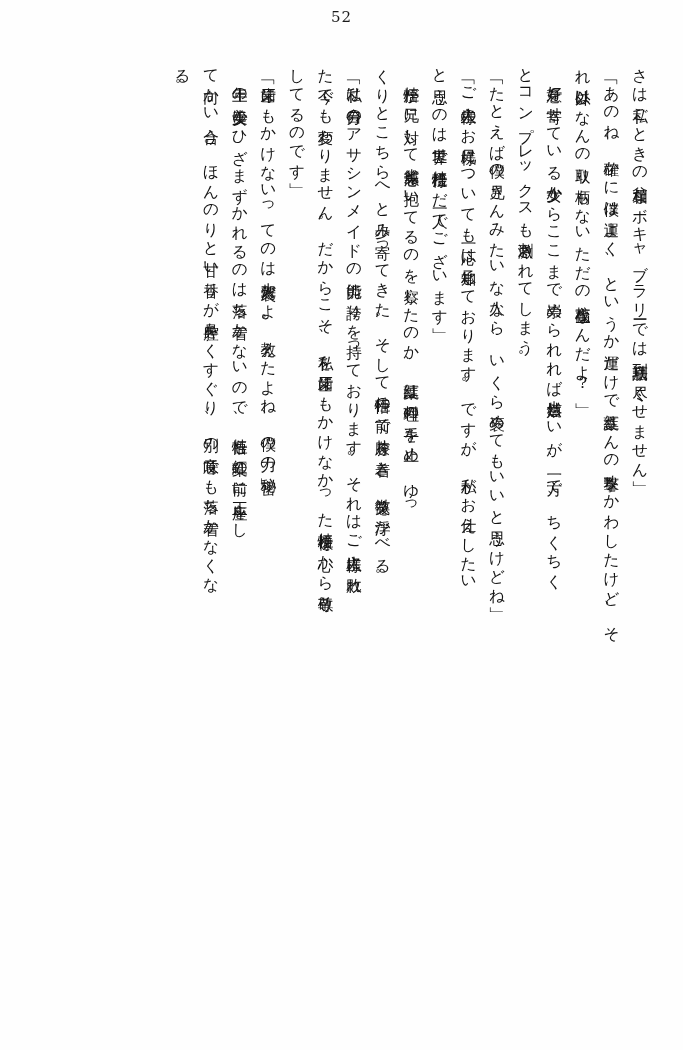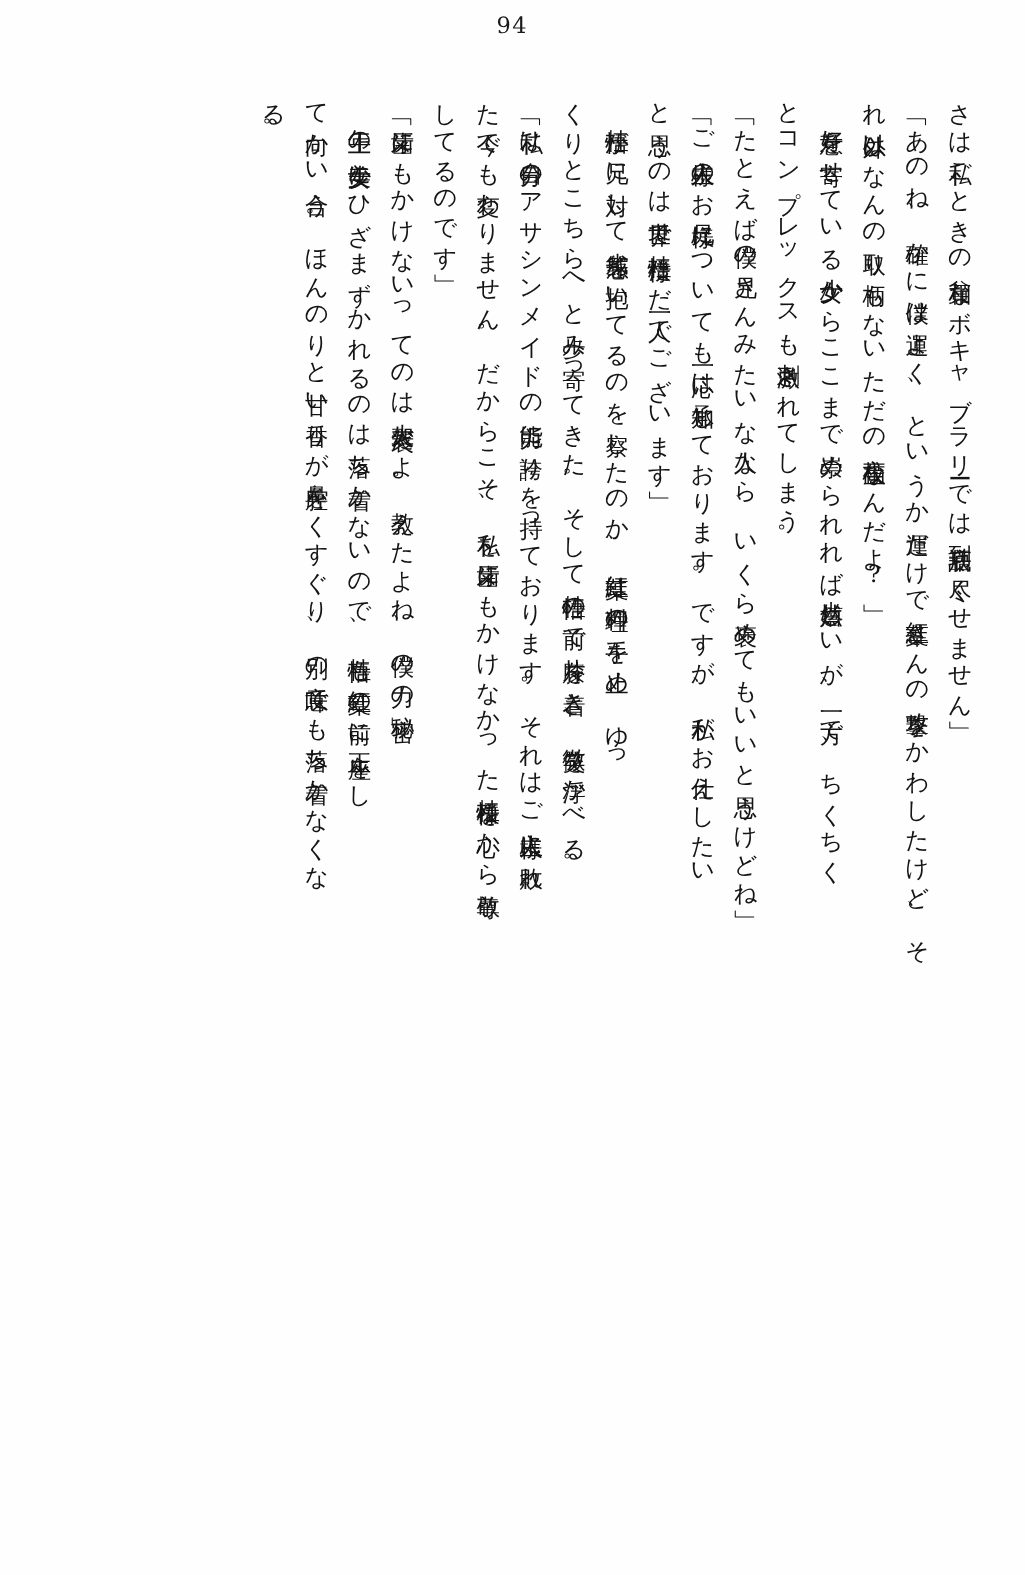--- a/index.html
+++ b/index.html
@@ -60,21 +60,21 @@
   }
   .vline.indent {
     padding-top: 16px;
   }
 </style>
 </head>
 <body>
 
 <div class="page">
 
-  <div class="page-number">94</div>
+  <div class="page-number">52</div>
 
   <div class="text-body">
     <div class="vline">さは私ごときの貧相なボキャブラリーでは到底語り尽くせません」</div>
     <div class="vline indent">「あのね、確かに僕は運よく、というか運だけで紅葉さんの攻撃をかわしたけど、そ</div>
     <div class="vline">れ以外はなんの取り柄もないただの高校生なんだよ?」</div>
     <div class="vline indent">好意を寄せている少女からここまで崇められれば当然嬉しいが、一方で、ちくちく</div>
     <div class="vline">とコンプレックスも刺激されてしまう。</div>
     <div class="vline indent">「たとえば僕の兄さんみたいな人なら、いくら褒めてもいいと思うけどね」</div>
     <div class="vline indent">「ご主人様のお兄様についても一応は承知しております。ですが、私がお仕えしたい</div>
     <div class="vline">と思うのは世界で桂悟様ただ一人でございます」</div>

